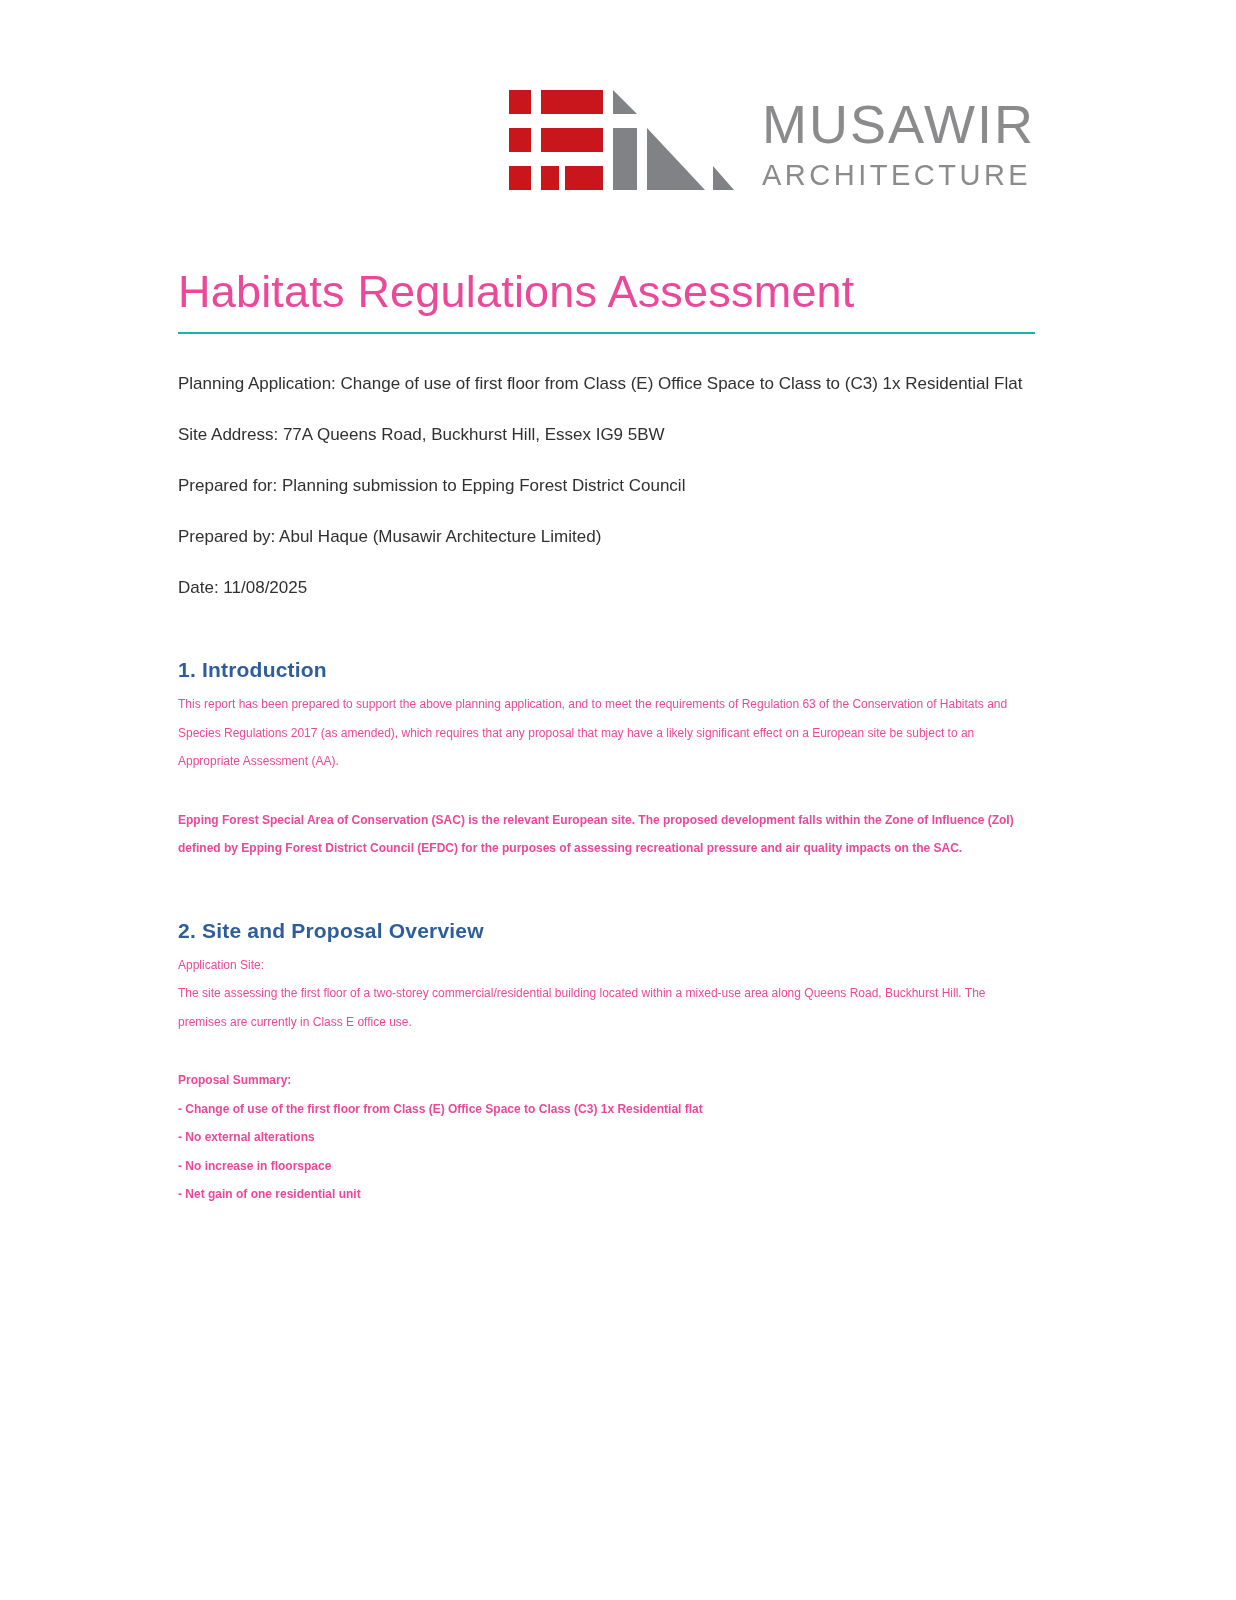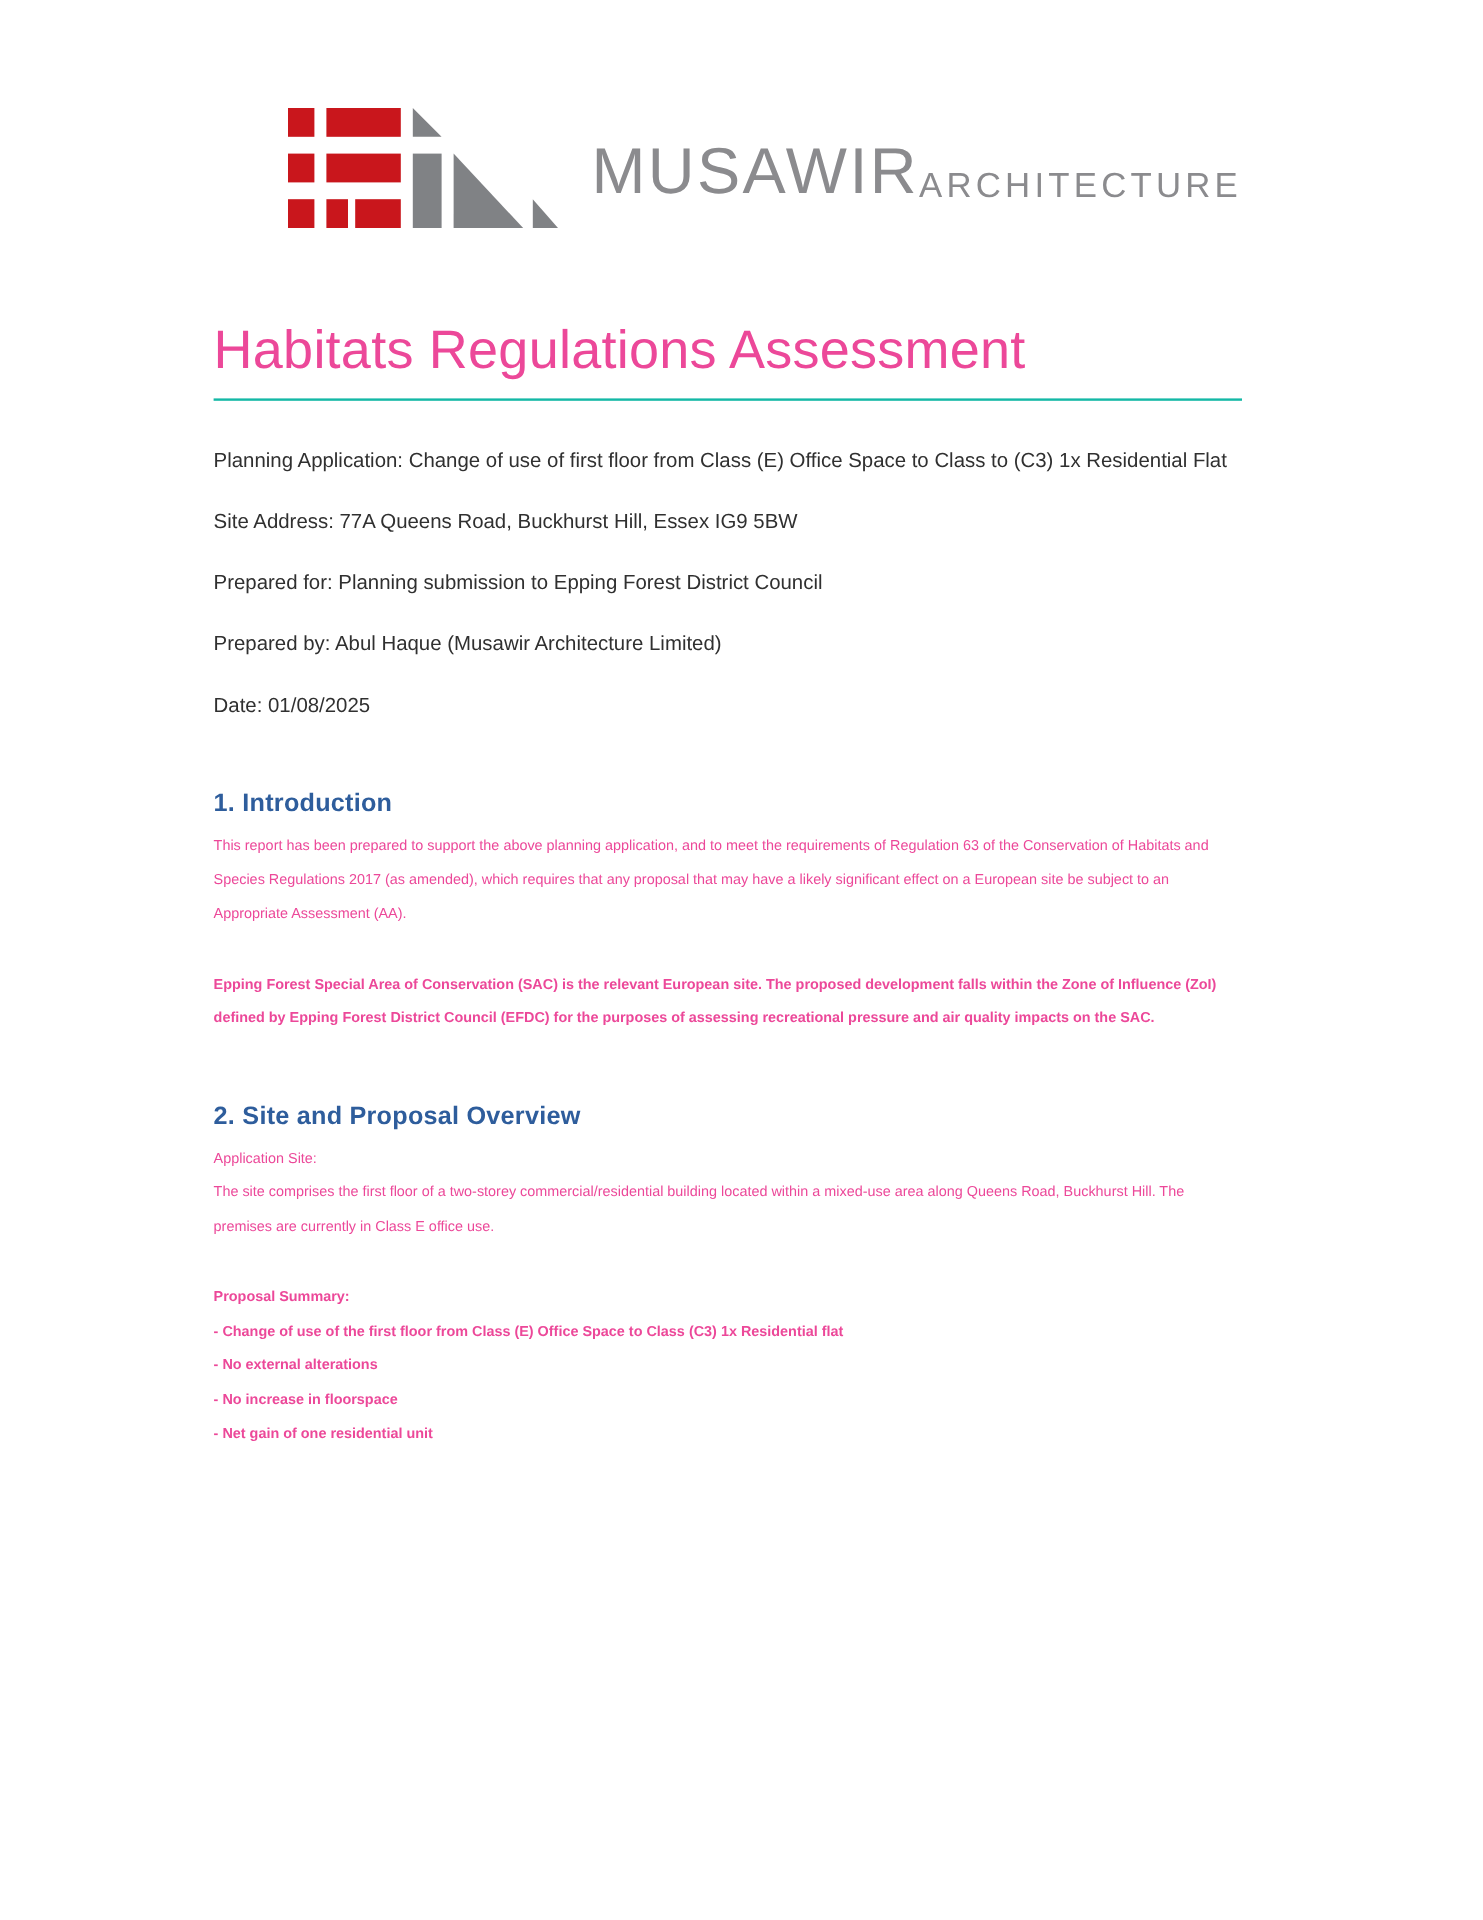--- a/index.html
+++ b/index.html
@@ -17,21 +17,21 @@
   .logo-row {
     display: flex;
     justify-content: flex-end;
   }
   .logo {
     display: flex;
     align-items: center;
     gap: 28px;
   }
   .logo-mark svg { display: block; }
-  .logo-text { display: flex; flex-direction: row; align-items: flex-end; }
+  .logo-text { display: flex; flex-direction: column; }
   .brand {
     font-size: 54px;
     line-height: 1;
     color: #8b8b8e;
     letter-spacing: 2px;
     font-weight: 400;
   }
   .subbrand {
     font-size: 29px;
     line-height: 1;
@@ -106,33 +106,33 @@
     </div>
   </div>
 
   <h1 class="doc-title">Habitats Regulations Assessment</h1>
 
   <div class="meta">
     <p>Planning Application: Change of use of first floor from Class (E) Office Space to Class to (C3) 1x Residential Flat</p>
     <p>Site Address: 77A Queens Road, Buckhurst Hill, Essex IG9 5BW</p>
     <p>Prepared for: Planning submission to Epping Forest District Council</p>
     <p>Prepared by: Abul Haque (Musawir Architecture Limited)</p>
-    <p>Date: 01/08/2025</p>
+    <p>Date: 11/08/2025</p>
   </div>
 
   <div class="section">
     <h2>1. Introduction</h2>
     <p>This report has been prepared to support the above planning application, and to meet the requirements of Regulation 63 of the Conservation of Habitats and Species Regulations 2017 (as amended), which requires that any proposal that may have a likely significant effect on a European site be subject to an Appropriate Assessment (AA).</p>
     <p>Epping Forest Special Area of Conservation (SAC) is the relevant European site. The proposed development falls within the Zone of Influence (ZoI) defined by Epping Forest District Council (EFDC) for the purposes of assessing recreational pressure and air quality impacts on the SAC.</p>
   </div>
 
   <div class="section">
     <h2>2. Site and Proposal Overview</h2>
     <p>Application Site:
-The site comprises the first floor of a two-storey commercial/residential building located within a mixed-use area along Queens Road, Buckhurst Hill. The premises are currently in Class E office use.</p>
+The site assessing the first floor of a two-storey commercial/residential building located within a mixed-use area along Queens Road, Buckhurst Hill. The premises are currently in Class E office use.</p>
     <p>Proposal Summary:
 - Change of use of the first floor from Class (E) Office Space to Class (C3) 1x Residential flat
 - No external alterations
 - No increase in floorspace
 - Net gain of one residential unit</p>
   </div>
 
 </div>
 
 </body></html>

